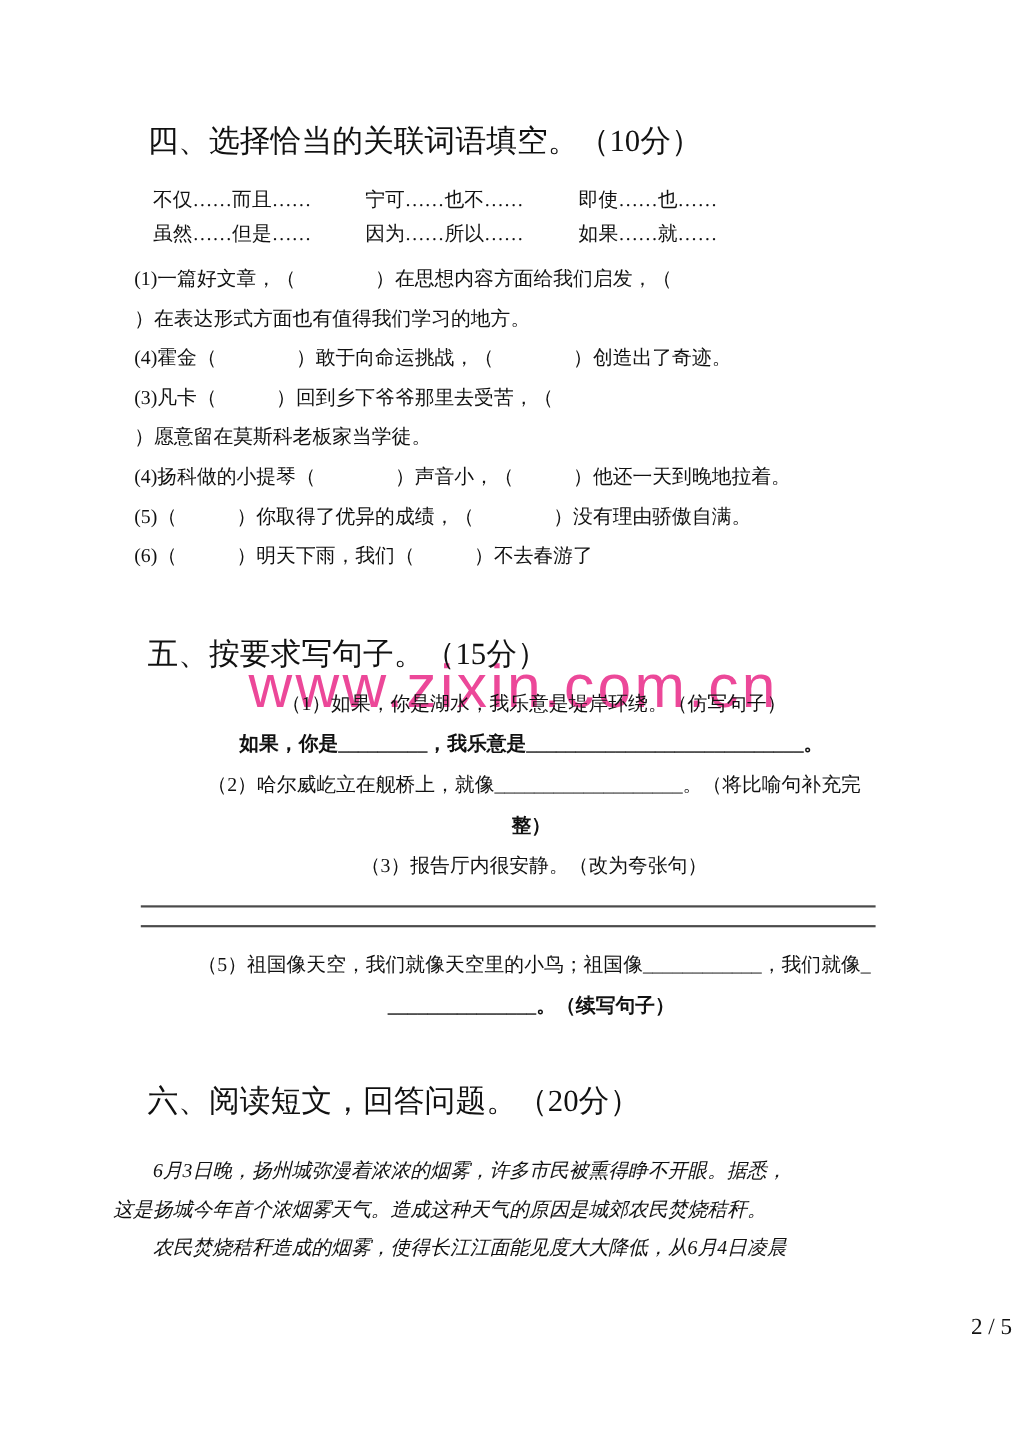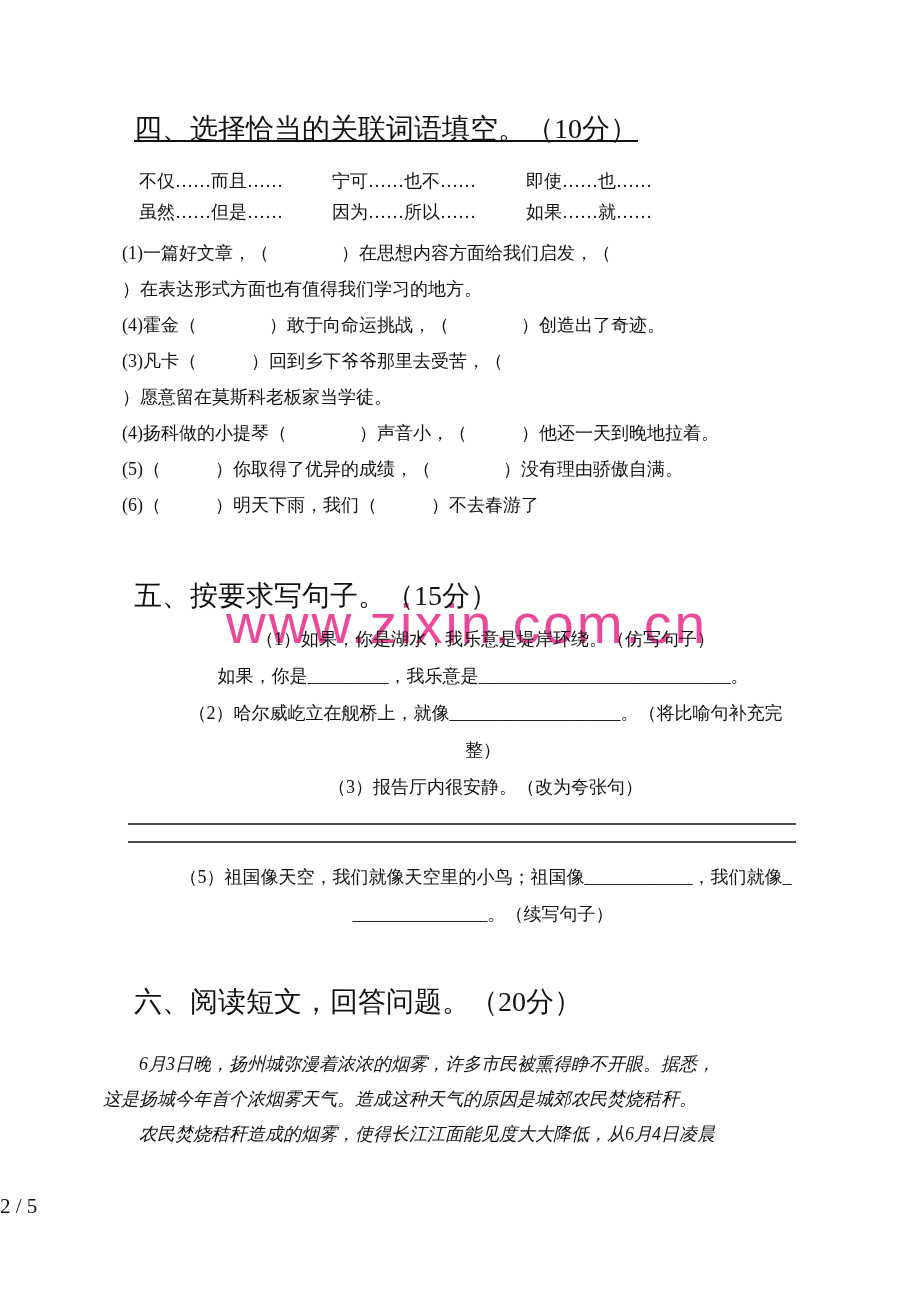--- a/index.html
+++ b/index.html
@@ -32,21 +32,21 @@
     z-index: 1;
   }
   .sec-title {
     margin: 0;
     margin-left: 31px;
     font-size: 28px;
     line-height: 34px;
     font-weight: 400;
     white-space: pre;
   }
-  .sec-title.s4 { margin-top: 112px; text-decoration: underline; }
+  .sec-title.s4 { margin-top: 112px; }
   .sec-title.s5 { margin-top: 56px; }
   .sec-title.s6 { margin-top: 52px; }
   .conj-grid {
     display: grid;
     grid-template-columns: 193px 194px auto;
     padding-left: 36px;
     margin-top: 24px;
     row-gap: 9px;
     font-size: 18px;
     line-height: 22px;
@@ -54,41 +54,41 @@
   .conj-grid span { white-space: pre; }
   .q-lines { margin-top: 12px; }
   .q-lines .line { margin-left: 19px; }
   .line {
     font-size: 18px;
     line-height: 36px;
     white-space: pre;
   }
   .s5-lines { margin-top: 8px; }
   .s5-lines .line { line-height: 37px; margin-left: 5px; text-align: center; }
-  .s5-lines .line.cont { margin-left: 0; }
+  .s5-lines .line.cont { margin-left: 0; font-weight: bold; }
   .answer-rule {
     height: 0;
     border-bottom: 2px solid #4a4a4a;
     margin-left: 25px;
     width: 668px;
   }
   .answer-rule.r1 { margin-top: 17px; }
   .answer-rule.r2 { margin-top: 16px; }
   .after-rule { margin-top: 16px; }
   .passage { margin-top: 28px; }
   .passage .line {
     line-height: 35px;
     font-style: italic;
   }
   .page-number {
     position: absolute;
     left: 0;
     top: 1193px;
     width: 920px;
-    text-align: left;
+    text-align: right;
     font-size: 21px;
     line-height: 26px;
     z-index: 1;
   }
 </style>
 </head>
 <body>
 
 <div class="page">
 

